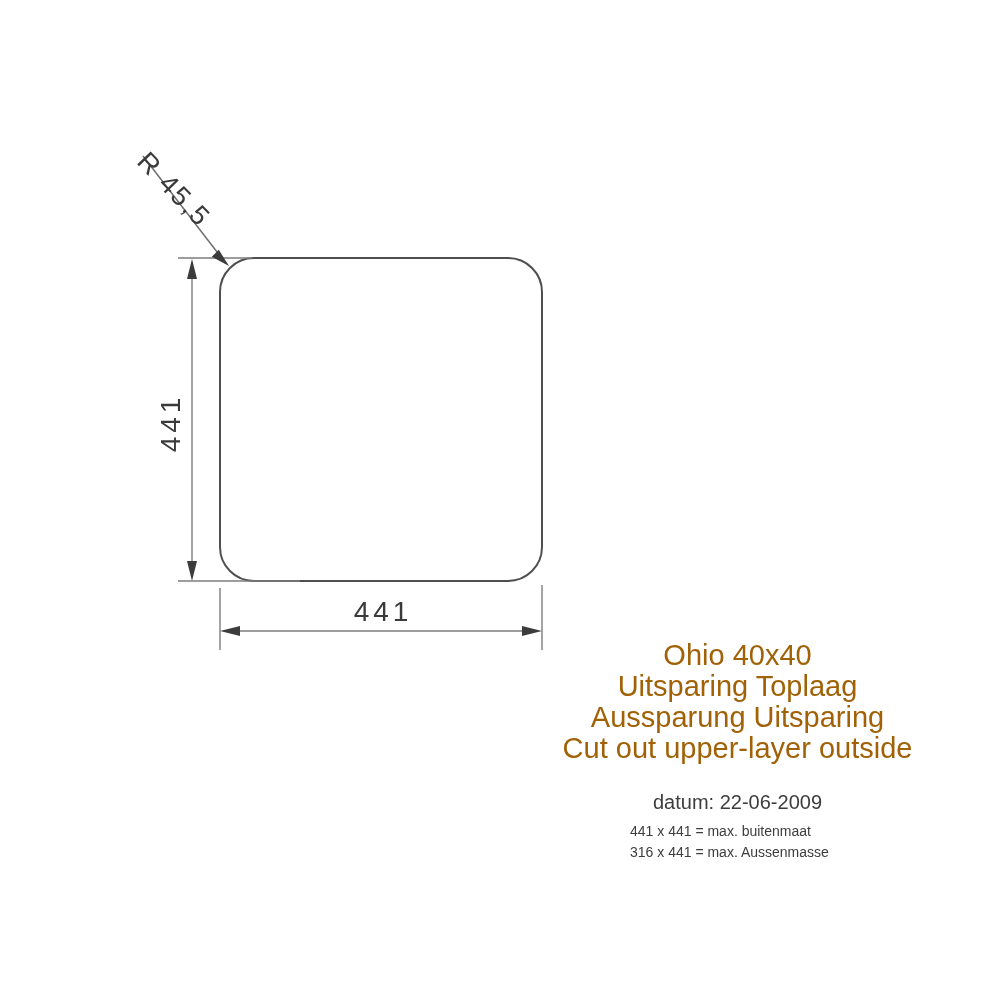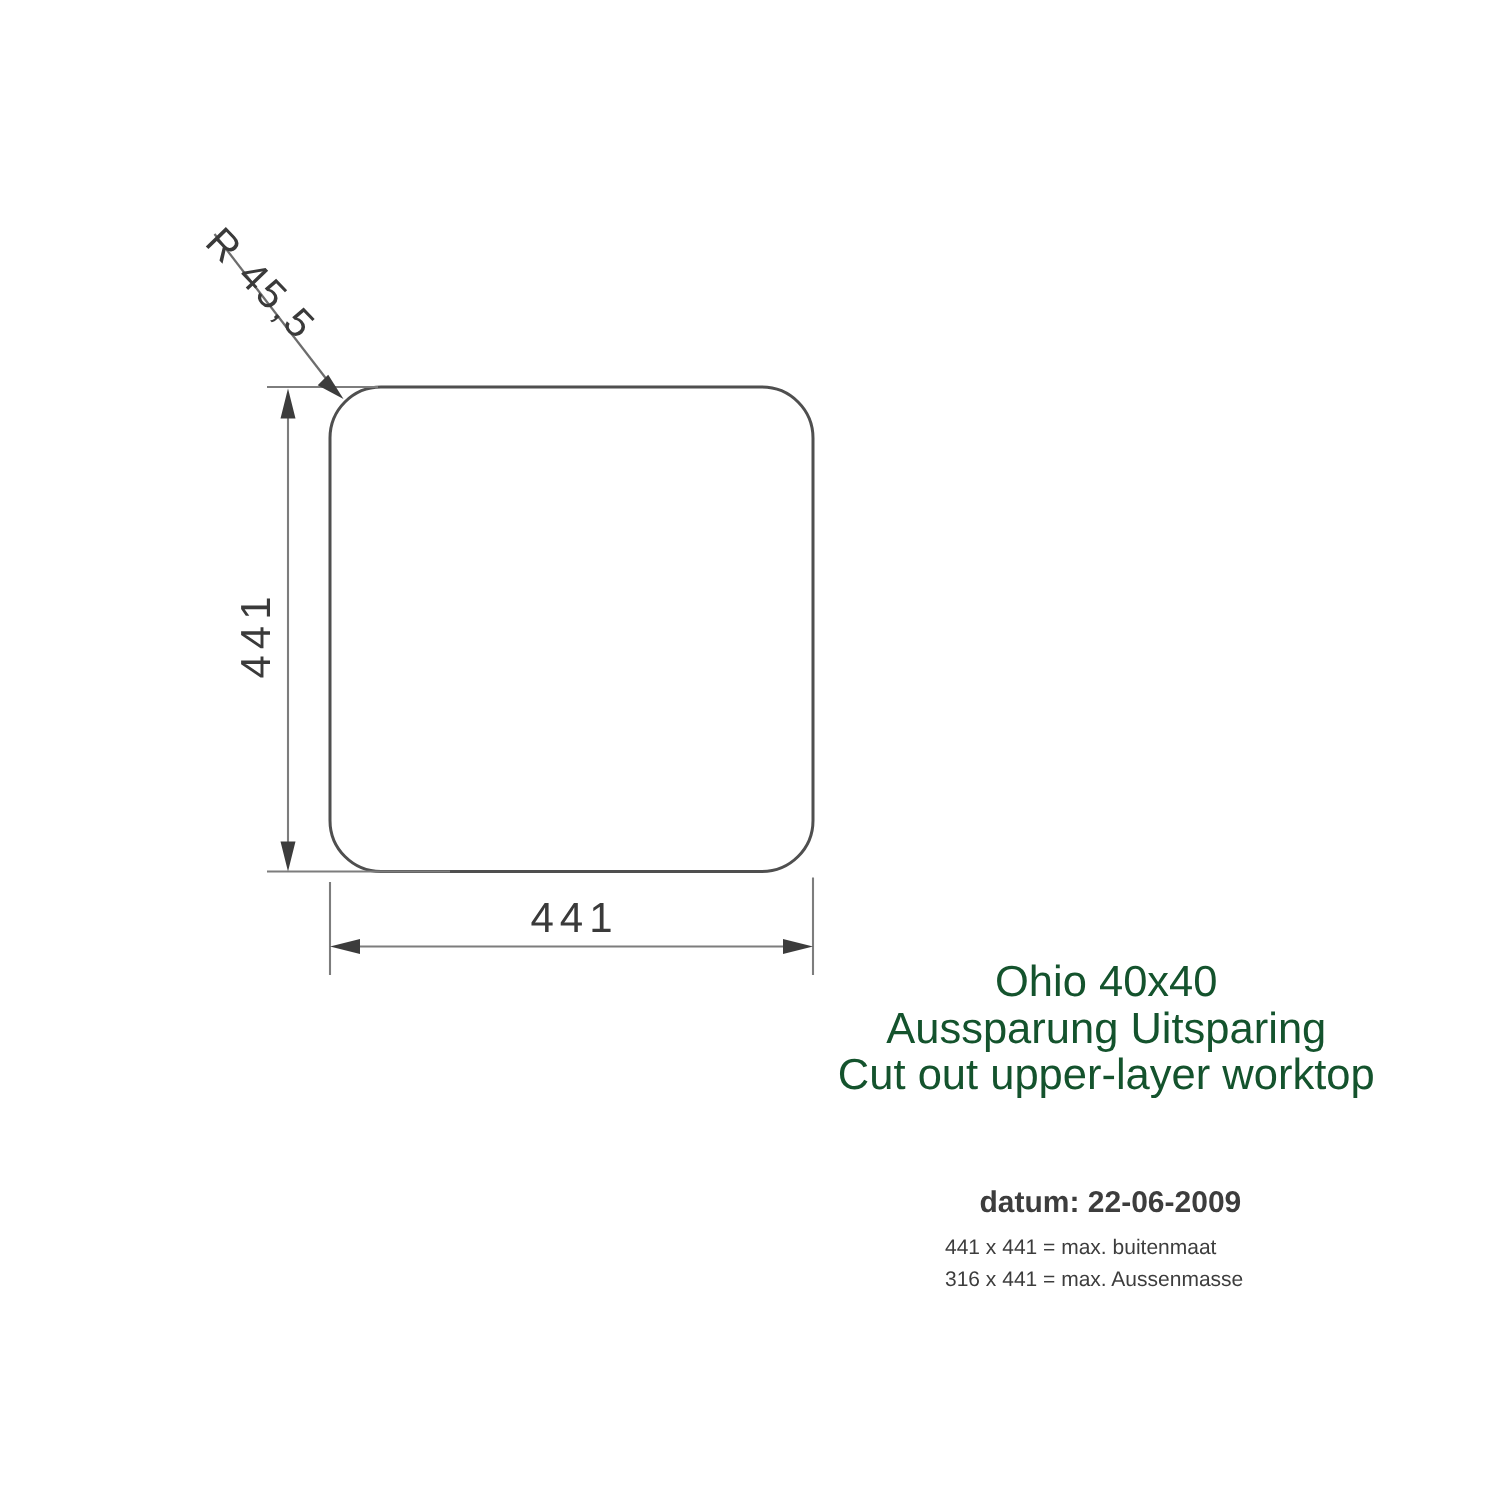--- a/index.html
+++ b/index.html
@@ -51,29 +51,28 @@
     transform: translate(-50%, -50%);
   }
   .title-block {
     position: absolute;
     left: 530px;
     top: 640px;
     width: 415px;
     text-align: center;
     font-size: 29px;
     line-height: 31px;
-    color: #14532d;
+    color: #a16207;
   }
   .date-line {
     position: absolute;
     left: 653px;
     top: 791px;
     font-size: 20px;
     color: #3d3d3d;
-    font-weight: bold;
   }
   .measure-block {
     position: absolute;
     left: 630px;
     top: 821px;
     font-size: 14px;
     line-height: 21px;
     color: #3d3d3d;
   }
 </style>
@@ -105,22 +104,23 @@
   </svg>
 
   <div class="label radius-label">R 45,5</div>
 
   <div class="label vdim-label">441</div>
 
   <div class="label hdim-label">441</div>
 
   <div class="title-block">
     <div>Ohio 40x40</div>
+    <div>Uitsparing Toplaag</div>
     <div>Aussparung Uitsparing</div>
-    <div>Cut out upper-layer worktop</div>
+    <div>Cut out upper-layer outside</div>
   </div>
 
   <div class="date-line">datum: 22-06-2009</div>
 
   <div class="measure-block">
     <div>441 x 441 = max. buitenmaat</div>
     <div>316 x 441 = max. Aussenmasse</div>
   </div>
 
 </div>

